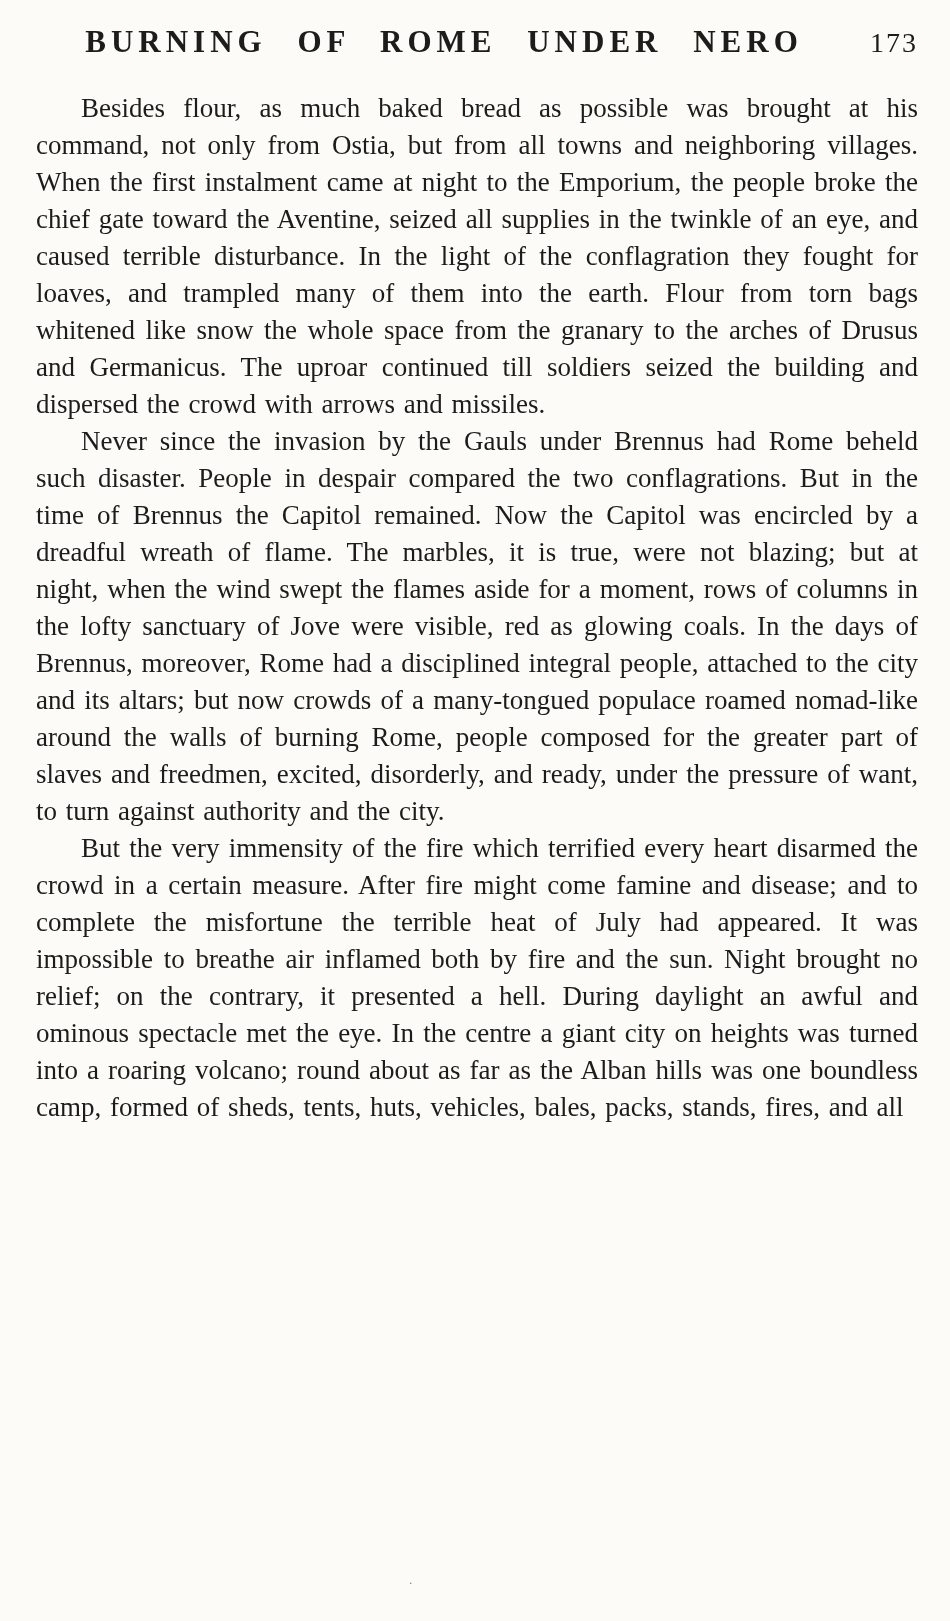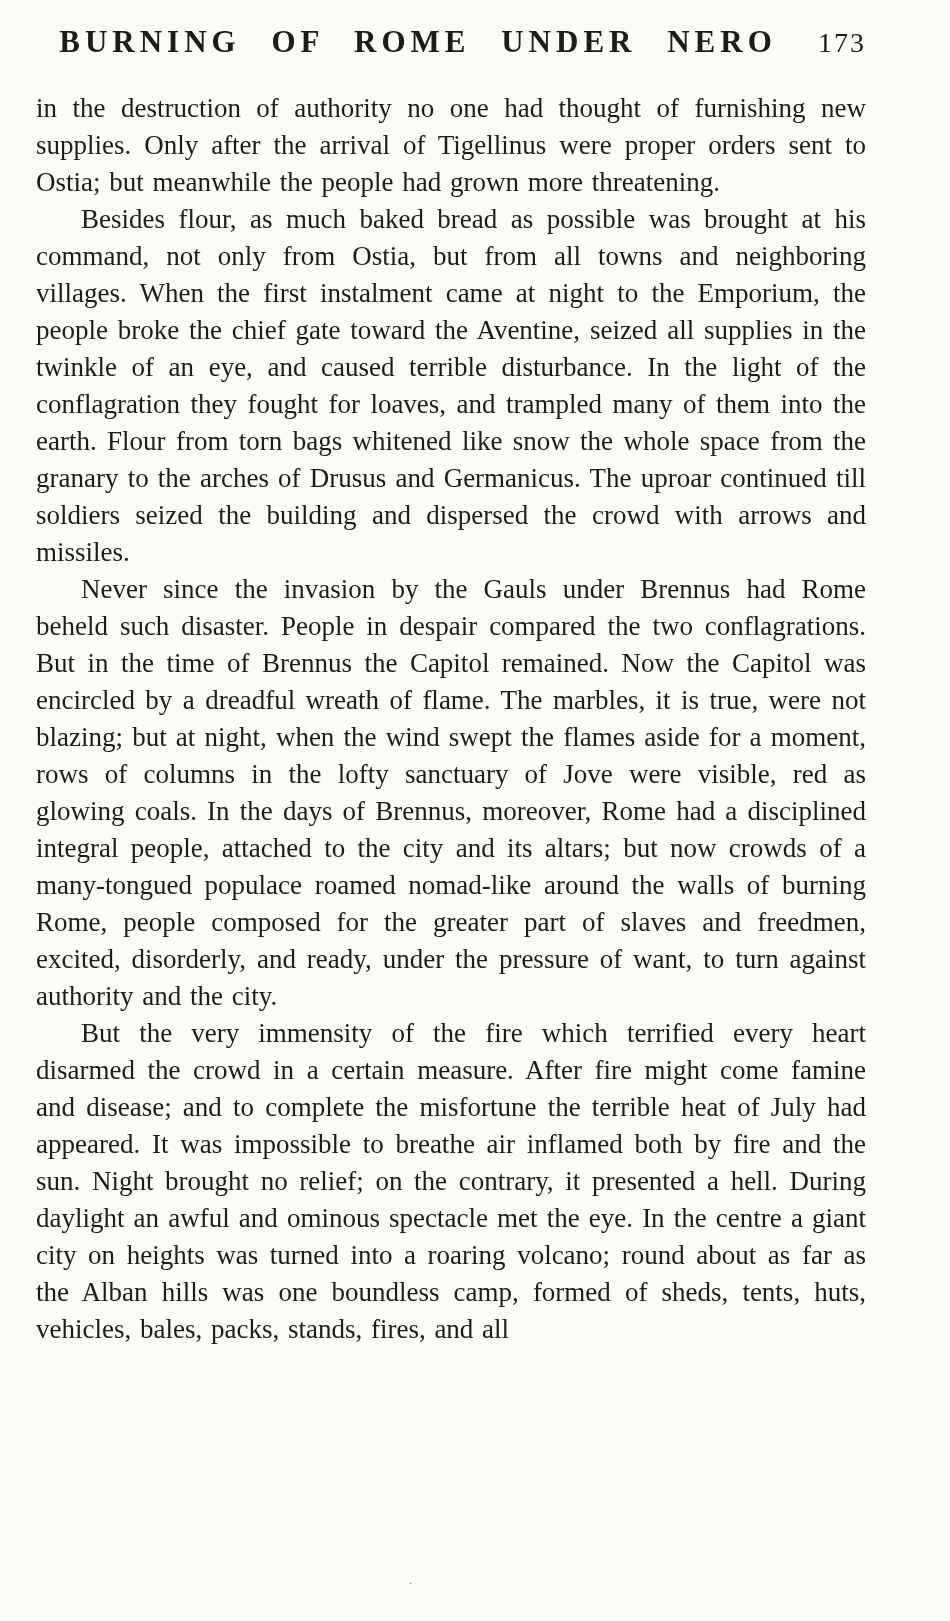--- a/index.html
+++ b/index.html
@@ -9,21 +9,21 @@
   }
   .page {
     position: relative;
     width: 950px;
     height: 1621px;
     margin: 0 auto;
     background: #fcfbf7;
     color: #1d1c1a;
     font-family: "Liberation Serif", "DejaVu Serif", serif;
     box-sizing: border-box;
-    padding: 24px 84px 0 36px;
+    padding: 24px 32px 0 36px;
     overflow: hidden;
   }
   .running-head {
     display: flex;
     align-items: baseline;
     margin: 0 0 30px 0;
   }
   .running-title {
     flex: 1;
     text-align: center;
@@ -62,21 +62,20 @@
 <body>
 
 <div class="page">
 
   <header class="running-head">
     <span class="running-title">BURNING OF ROME UNDER NERO</span>
     <span class="folio">173</span>
   </header>
 
   <main class="text-block">
-    <p class="para">in the destruction of authority no one had thought of furnishing new supplies. Only after the arrival of Tigellinus were proper orders sent to Ostia; but meanwhile the people had grown more threatening.</p>
     <p class="para indent">Besides flour, as much baked bread as possible was brought at his command, not only from Ostia, but from all towns and neighboring villages. When the first instalment came at night to the Emporium, the people broke the chief gate toward the Aventine, seized all supplies in the twinkle of an eye, and caused terrible disturbance. In the light of the conflagration they fought for loaves, and trampled many of them into the earth. Flour from torn bags whitened like snow the whole space from the granary to the arches of Drusus and Germanicus. The uproar continued till soldiers seized the building and dispersed the crowd with arrows and missiles.</p>
     <p class="para indent">Never since the invasion by the Gauls under Brennus had Rome beheld such disaster. People in despair compared the two conflagrations. But in the time of Brennus the Capitol remained. Now the Capitol was encircled by a dreadful wreath of flame. The marbles, it is true, were not blazing; but at night, when the wind swept the flames aside for a moment, rows of columns in the lofty sanctuary of Jove were visible, red as glowing coals. In the days of Brennus, moreover, Rome had a disciplined integral people, attached to the city and its altars; but now crowds of a many-tongued populace roamed nomad-like around the walls of burning Rome, people composed for the greater part of slaves and freedmen, excited, disorderly, and ready, under the pressure of want, to turn against authority and the city.</p>
     <p class="para indent">But the very immensity of the fire which terrified every heart disarmed the crowd in a certain measure. After fire might come famine and disease; and to complete the misfortune the terrible heat of July had appeared. It was impossible to breathe air inflamed both by fire and the sun. Night brought no relief; on the contrary, it presented a hell. During daylight an awful and ominous spectacle met the eye. In the centre a giant city on heights was turned into a roaring volcano; round about as far as the Alban hills was one boundless camp, formed of sheds, tents, huts, vehicles, bales, packs, stands, fires, and all</p>
   </main>
 
   <span class="scan-mark">·</span>
 
 </div>
 
 </body></html>

